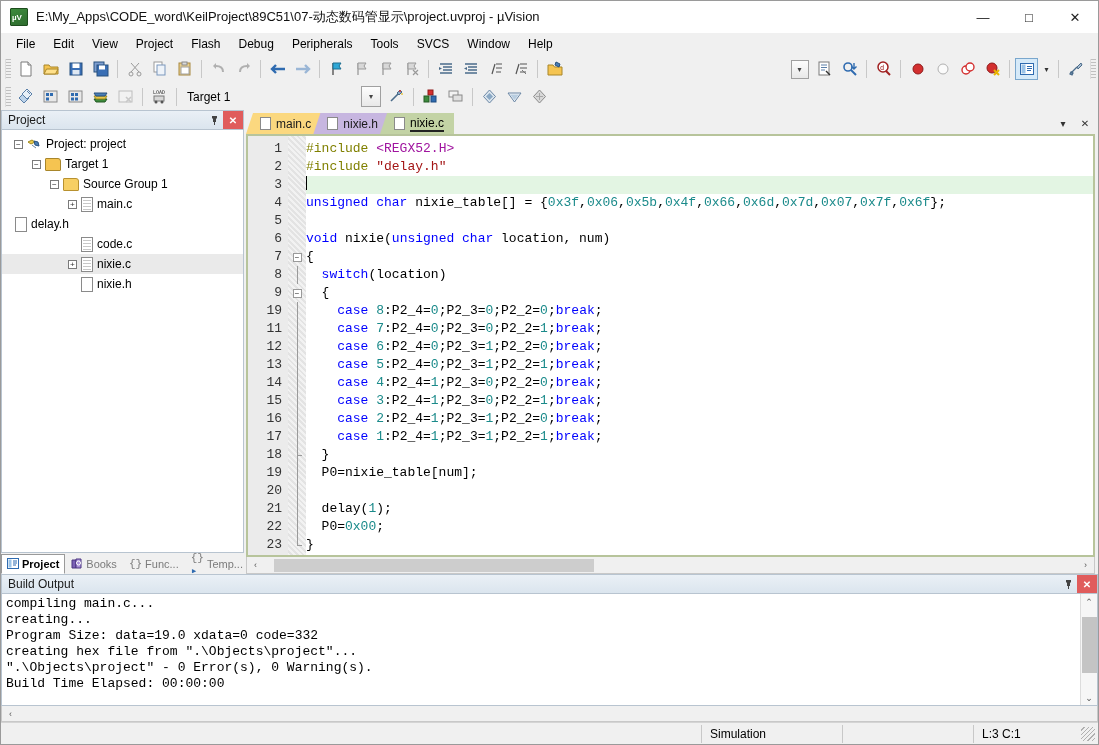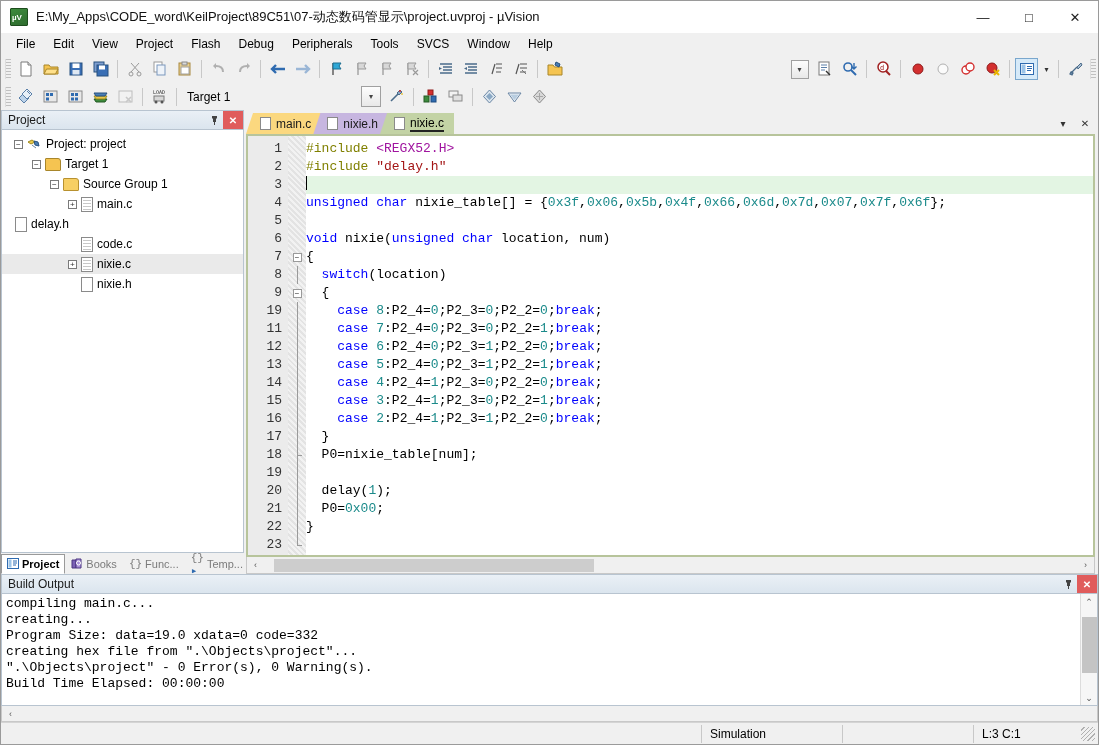--- a/index.html
+++ b/index.html
@@ -745,20 +745,21 @@
             <div class="cline"><span class="pl">{</span></div>
             <div class="cline"><span class="pl">  </span><span class="k">switch</span><span class="pl">(location)</span></div>
             <div class="cline"><span class="pl">  {</span></div>
             <div class="cline"><span class="pl">    </span><span class="k">case </span><span class="num">8</span><span class="pl">:P2_4=</span><span class="num">0</span><span class="pl">;P2_3=</span><span class="num">0</span><span class="pl">;P2_2=</span><span class="num">0</span><span class="pl">;</span><span class="k">break</span><span class="pl">;</span></div>
             <div class="cline"><span class="pl">    </span><span class="k">case </span><span class="num">7</span><span class="pl">:P2_4=</span><span class="num">0</span><span class="pl">;P2_3=</span><span class="num">0</span><span class="pl">;P2_2=</span><span class="num">1</span><span class="pl">;</span><span class="k">break</span><span class="pl">;</span></div>
             <div class="cline"><span class="pl">    </span><span class="k">case </span><span class="num">6</span><span class="pl">:P2_4=</span><span class="num">0</span><span class="pl">;P2_3=</span><span class="num">1</span><span class="pl">;P2_2=</span><span class="num">0</span><span class="pl">;</span><span class="k">break</span><span class="pl">;</span></div>
             <div class="cline"><span class="pl">    </span><span class="k">case </span><span class="num">5</span><span class="pl">:P2_4=</span><span class="num">0</span><span class="pl">;P2_3=</span><span class="num">1</span><span class="pl">;P2_2=</span><span class="num">1</span><span class="pl">;</span><span class="k">break</span><span class="pl">;</span></div>
             <div class="cline"><span class="pl">    </span><span class="k">case </span><span class="num">4</span><span class="pl">:P2_4=</span><span class="num">1</span><span class="pl">;P2_3=</span><span class="num">0</span><span class="pl">;P2_2=</span><span class="num">0</span><span class="pl">;</span><span class="k">break</span><span class="pl">;</span></div>
             <div class="cline"><span class="pl">    </span><span class="k">case </span><span class="num">3</span><span class="pl">:P2_4=</span><span class="num">1</span><span class="pl">;P2_3=</span><span class="num">0</span><span class="pl">;P2_2=</span><span class="num">1</span><span class="pl">;</span><span class="k">break</span><span class="pl">;</span></div>
             <div class="cline"><span class="pl">    </span><span class="k">case </span><span class="num">2</span><span class="pl">:P2_4=</span><span class="num">1</span><span class="pl">;P2_3=</span><span class="num">1</span><span class="pl">;P2_2=</span><span class="num">0</span><span class="pl">;</span><span class="k">break</span><span class="pl">;</span></div>
+            <div class="cline"><span class="pl">    </span><span class="k">case </span><span class="num">1</span><span class="pl">:P2_4=</span><span class="num">1</span><span class="pl">;P2_3=</span><span class="num">1</span><span class="pl">;P2_2=</span><span class="num">1</span><span class="pl">;</span><span class="k">break</span><span class="pl">;</span></div>
             <div class="cline"><span class="pl">  }</span></div>
             <div class="cline"><span class="pl">  P0=nixie_table[num];</span></div>
             <div class="cline">&nbsp;</div>
             <div class="cline"><span class="pl">  delay(</span><span class="num">1</span><span class="pl">);</span></div>
             <div class="cline"><span class="pl">  P0=</span><span class="num">0x00</span><span class="pl">;</span></div>
             <div class="cline"><span class="pl">}</span></div>
           </div>
       </div>
 
       <div class="hscroll">

